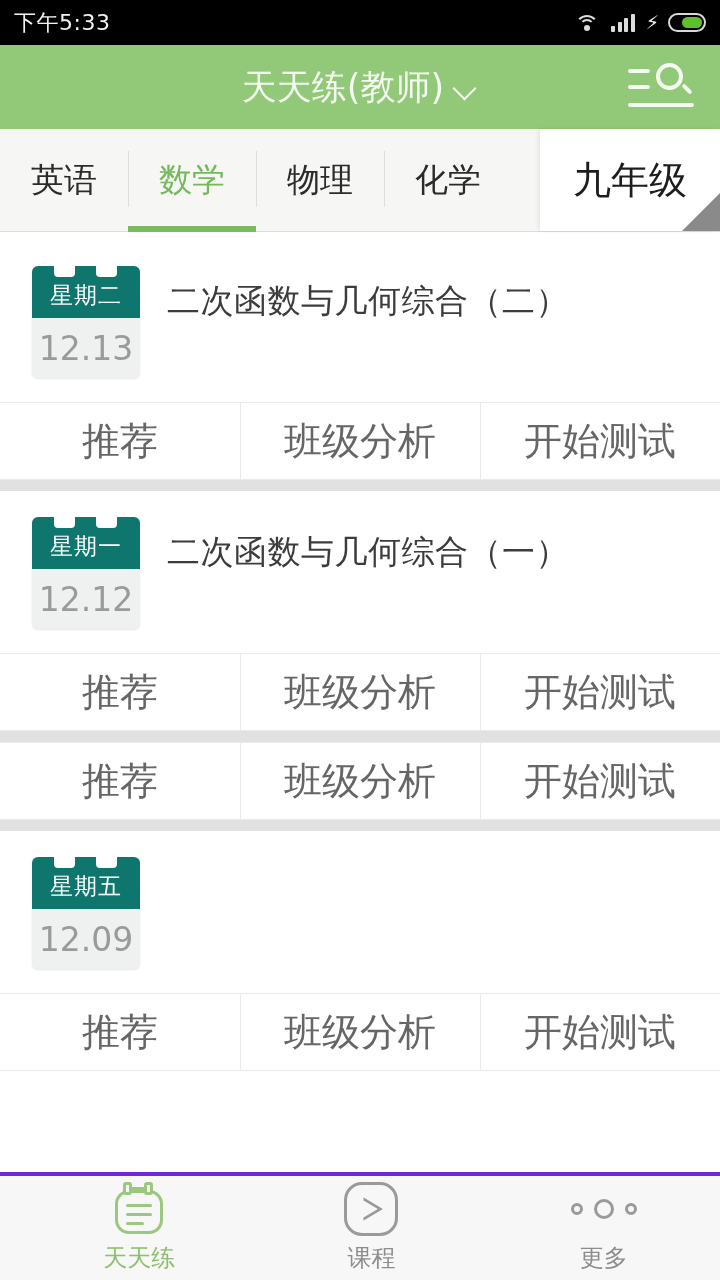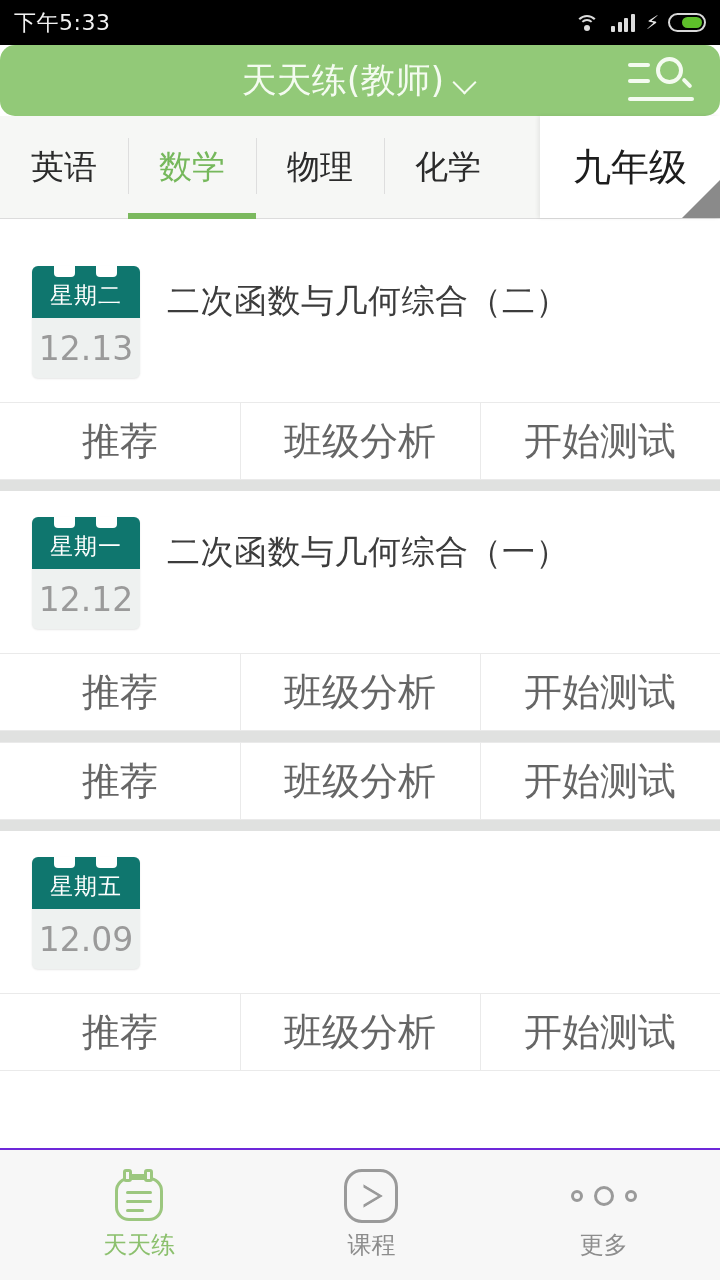--- a/index.html
+++ b/index.html
@@ -37,23 +37,22 @@
   .signal span:nth-child(4){ height:18px; }
   .bolt{ font-size:19px; color:#e8e8e8; line-height:1; margin-right:-2px; }
   .battery{
     width:38px; height:19px; border:2px solid #d8d8d8; border-radius:10px;
     position:relative; display:flex; align-items:center; justify-content:flex-end; padding:2px;
   }
   .battery .fill{ width:20px; height:100%; background:#5ec02a; border-radius:7px; }
 
   
   .appbar{
-    height:71px; background:#92c978; display:flex; align-items:center;
+    height:84px; background:#92c978; display:flex; align-items:center;
     position:relative;
-    border-radius:15px;
   }
   .appbar-title{
     position:absolute; left:0; right:0; text-align:center;
     color:#f4fbf0; font-size:35px; display:flex; align-items:center;
     justify-content:center; gap:10px; pointer-events:none;
   }
   .chevron-down{
     width:24px; height:24px; position:relative; top:3px;
   }
   .chevron-down::before{
@@ -146,22 +145,22 @@
     flex:1; display:flex; align-items:center; justify-content:center;
     font-size:38px; color:#666; position:relative;
   }
   .action:not(:first-child)::before{
     content:""; position:absolute; left:0; top:0; bottom:0; width:1px; background:#eaeaea;
   }
   .gap{ height:11px; background:#e0e1e0; }
 
   
   .bottomnav{
-    position:absolute; left:0; right:0; bottom:0; height:132px;
-    background:#f7f7f7; border-top:2px solid #6d28d9;
+    position:absolute; left:0; right:0; bottom:0; height:108px;
+    background:#f7f7f7; border-top:4px solid #6d28d9;
     display:flex; align-items:center;padding-left:23px;
   }
   .navitem{
     flex:1; display:flex; flex-direction:column; align-items:center;
     justify-content:center; gap:6px;
   }
   .navlabel{ font-size:24px; color:#8d8d8d; }
   .navitem.active .navlabel{ color:#8cc06e; }
 
   .ico-note{ position:relative; width:56px; height:54px; }

